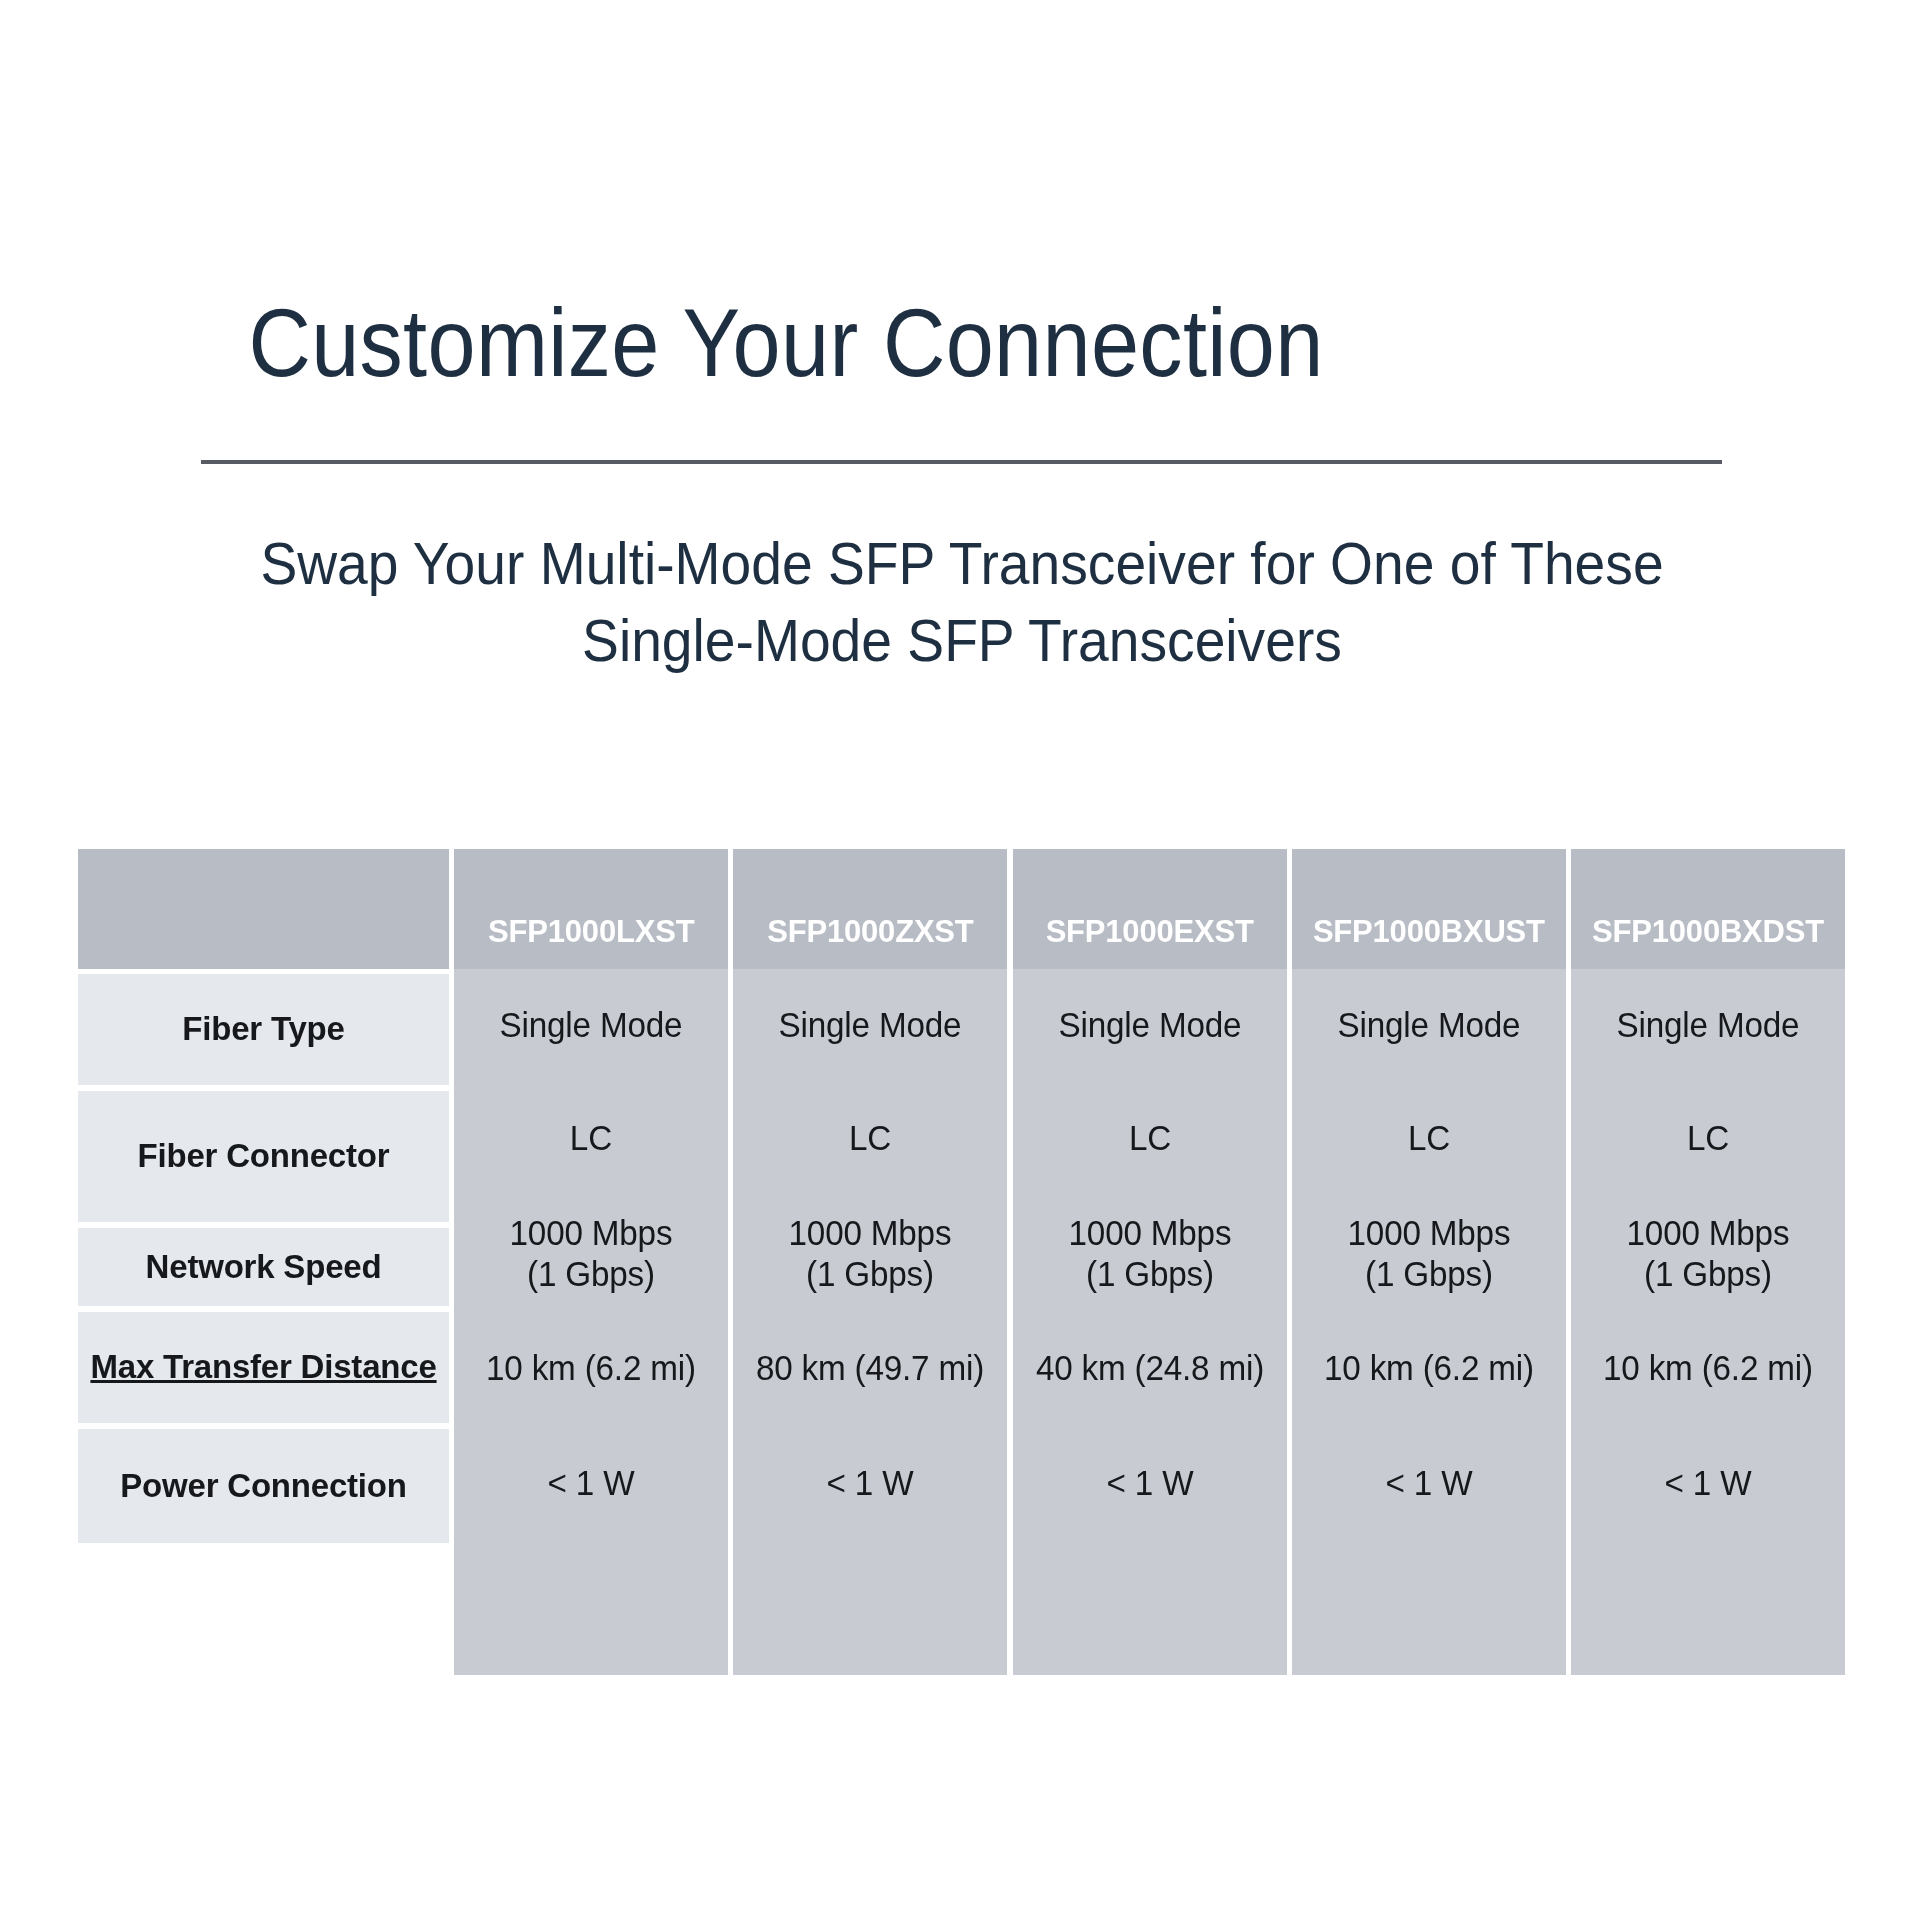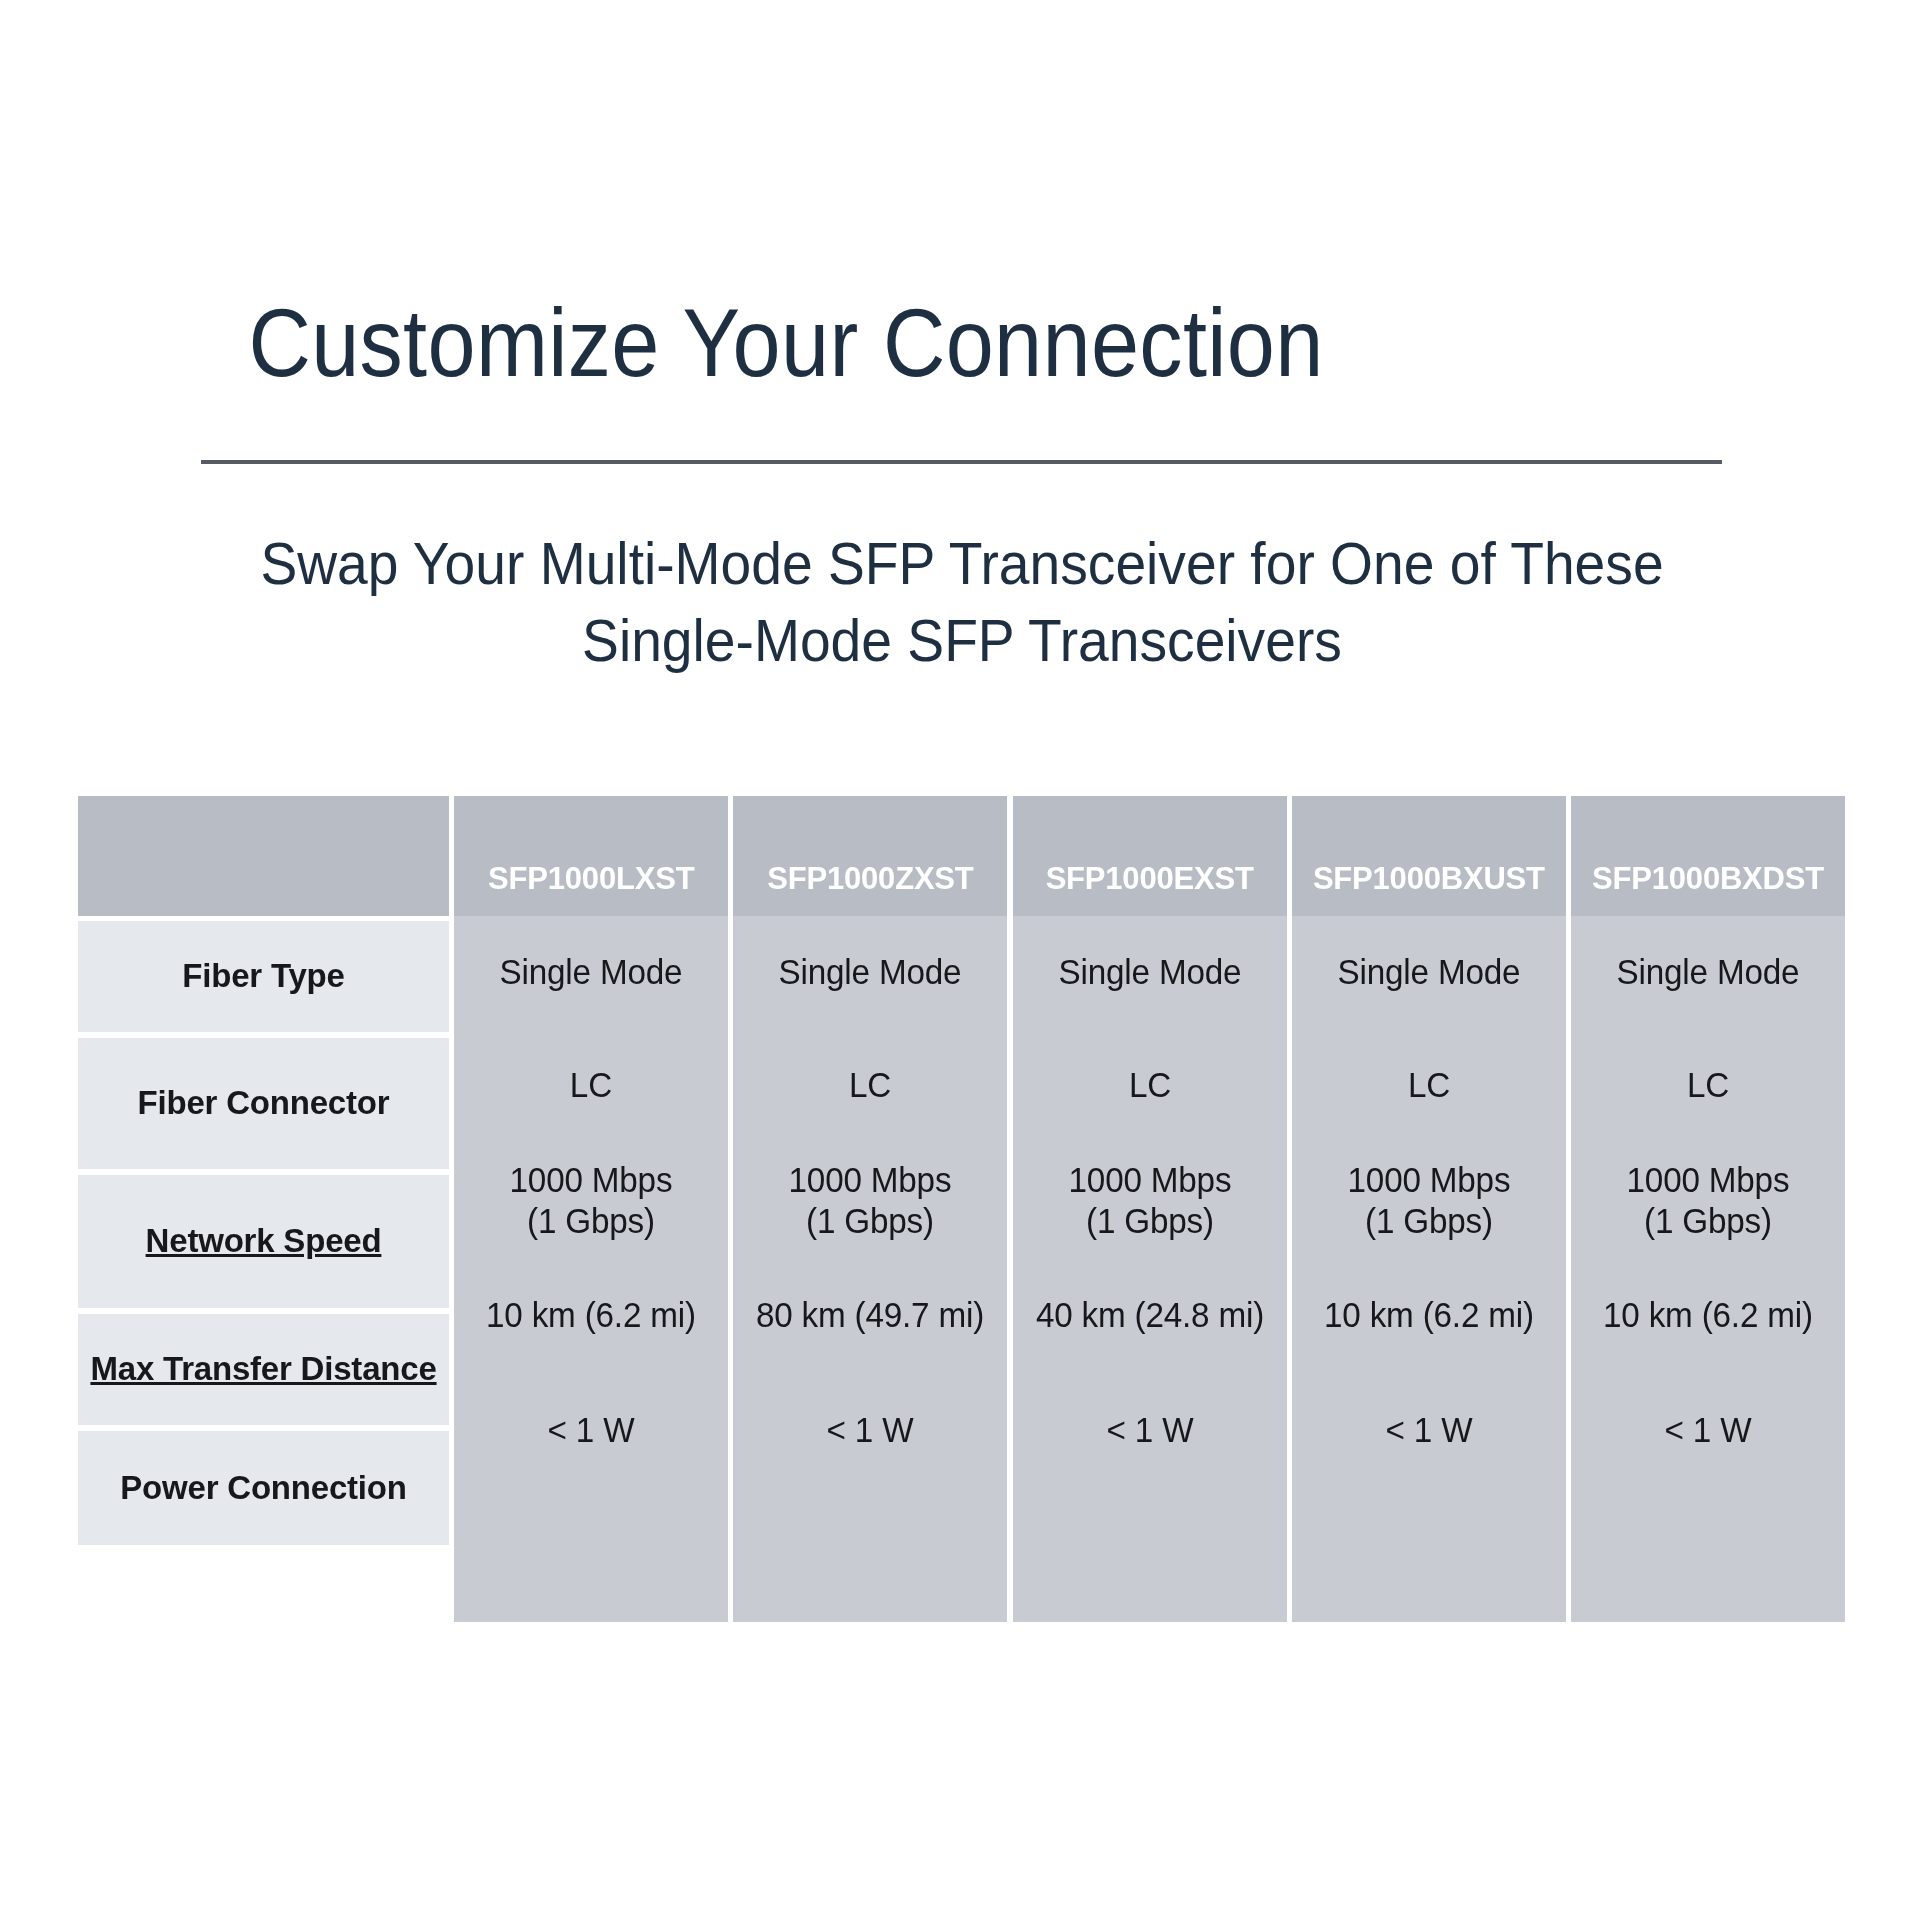--- a/index.html
+++ b/index.html
@@ -65,21 +65,21 @@
     line-height: 1.28;
     transform: scaleX(0.92);
     transform-origin: center top;
   }
   .page-subtitle .sub-line { display: block; }
 
   
   .spec-table {
     position: absolute;
     left: 78px;
-    top: 796px;
+    top: 849px;
     width: 1767px;
   }
 
   .table-grid {
     display: grid;
     grid-template-columns: 371px repeat(5, 1fr);
     column-gap: 5.3px;
   }
 
   
@@ -113,21 +113,21 @@
     justify-content: center;
     color: #16181c;
     font-size: 33px;
     font-weight: bold;
     letter-spacing: -0.2px;
     white-space: nowrap;
     box-sizing: border-box;
   }
   .label-cell.r0 { height: 111px; }
   .label-cell.r1 { height: 131px; }
-  .label-cell.r2 { height: 133px; text-decoration: underline; }
+  .label-cell.r2 { height: 78px; }
   .label-cell.r3 { height: 111px; text-decoration: underline; }
   .label-cell.r4 { height: 114px; }
 
   
   .data-col {
     background: #c8ccd2;
     display: flex;
     flex-direction: column;
     box-sizing: border-box;
     height: 706px;

